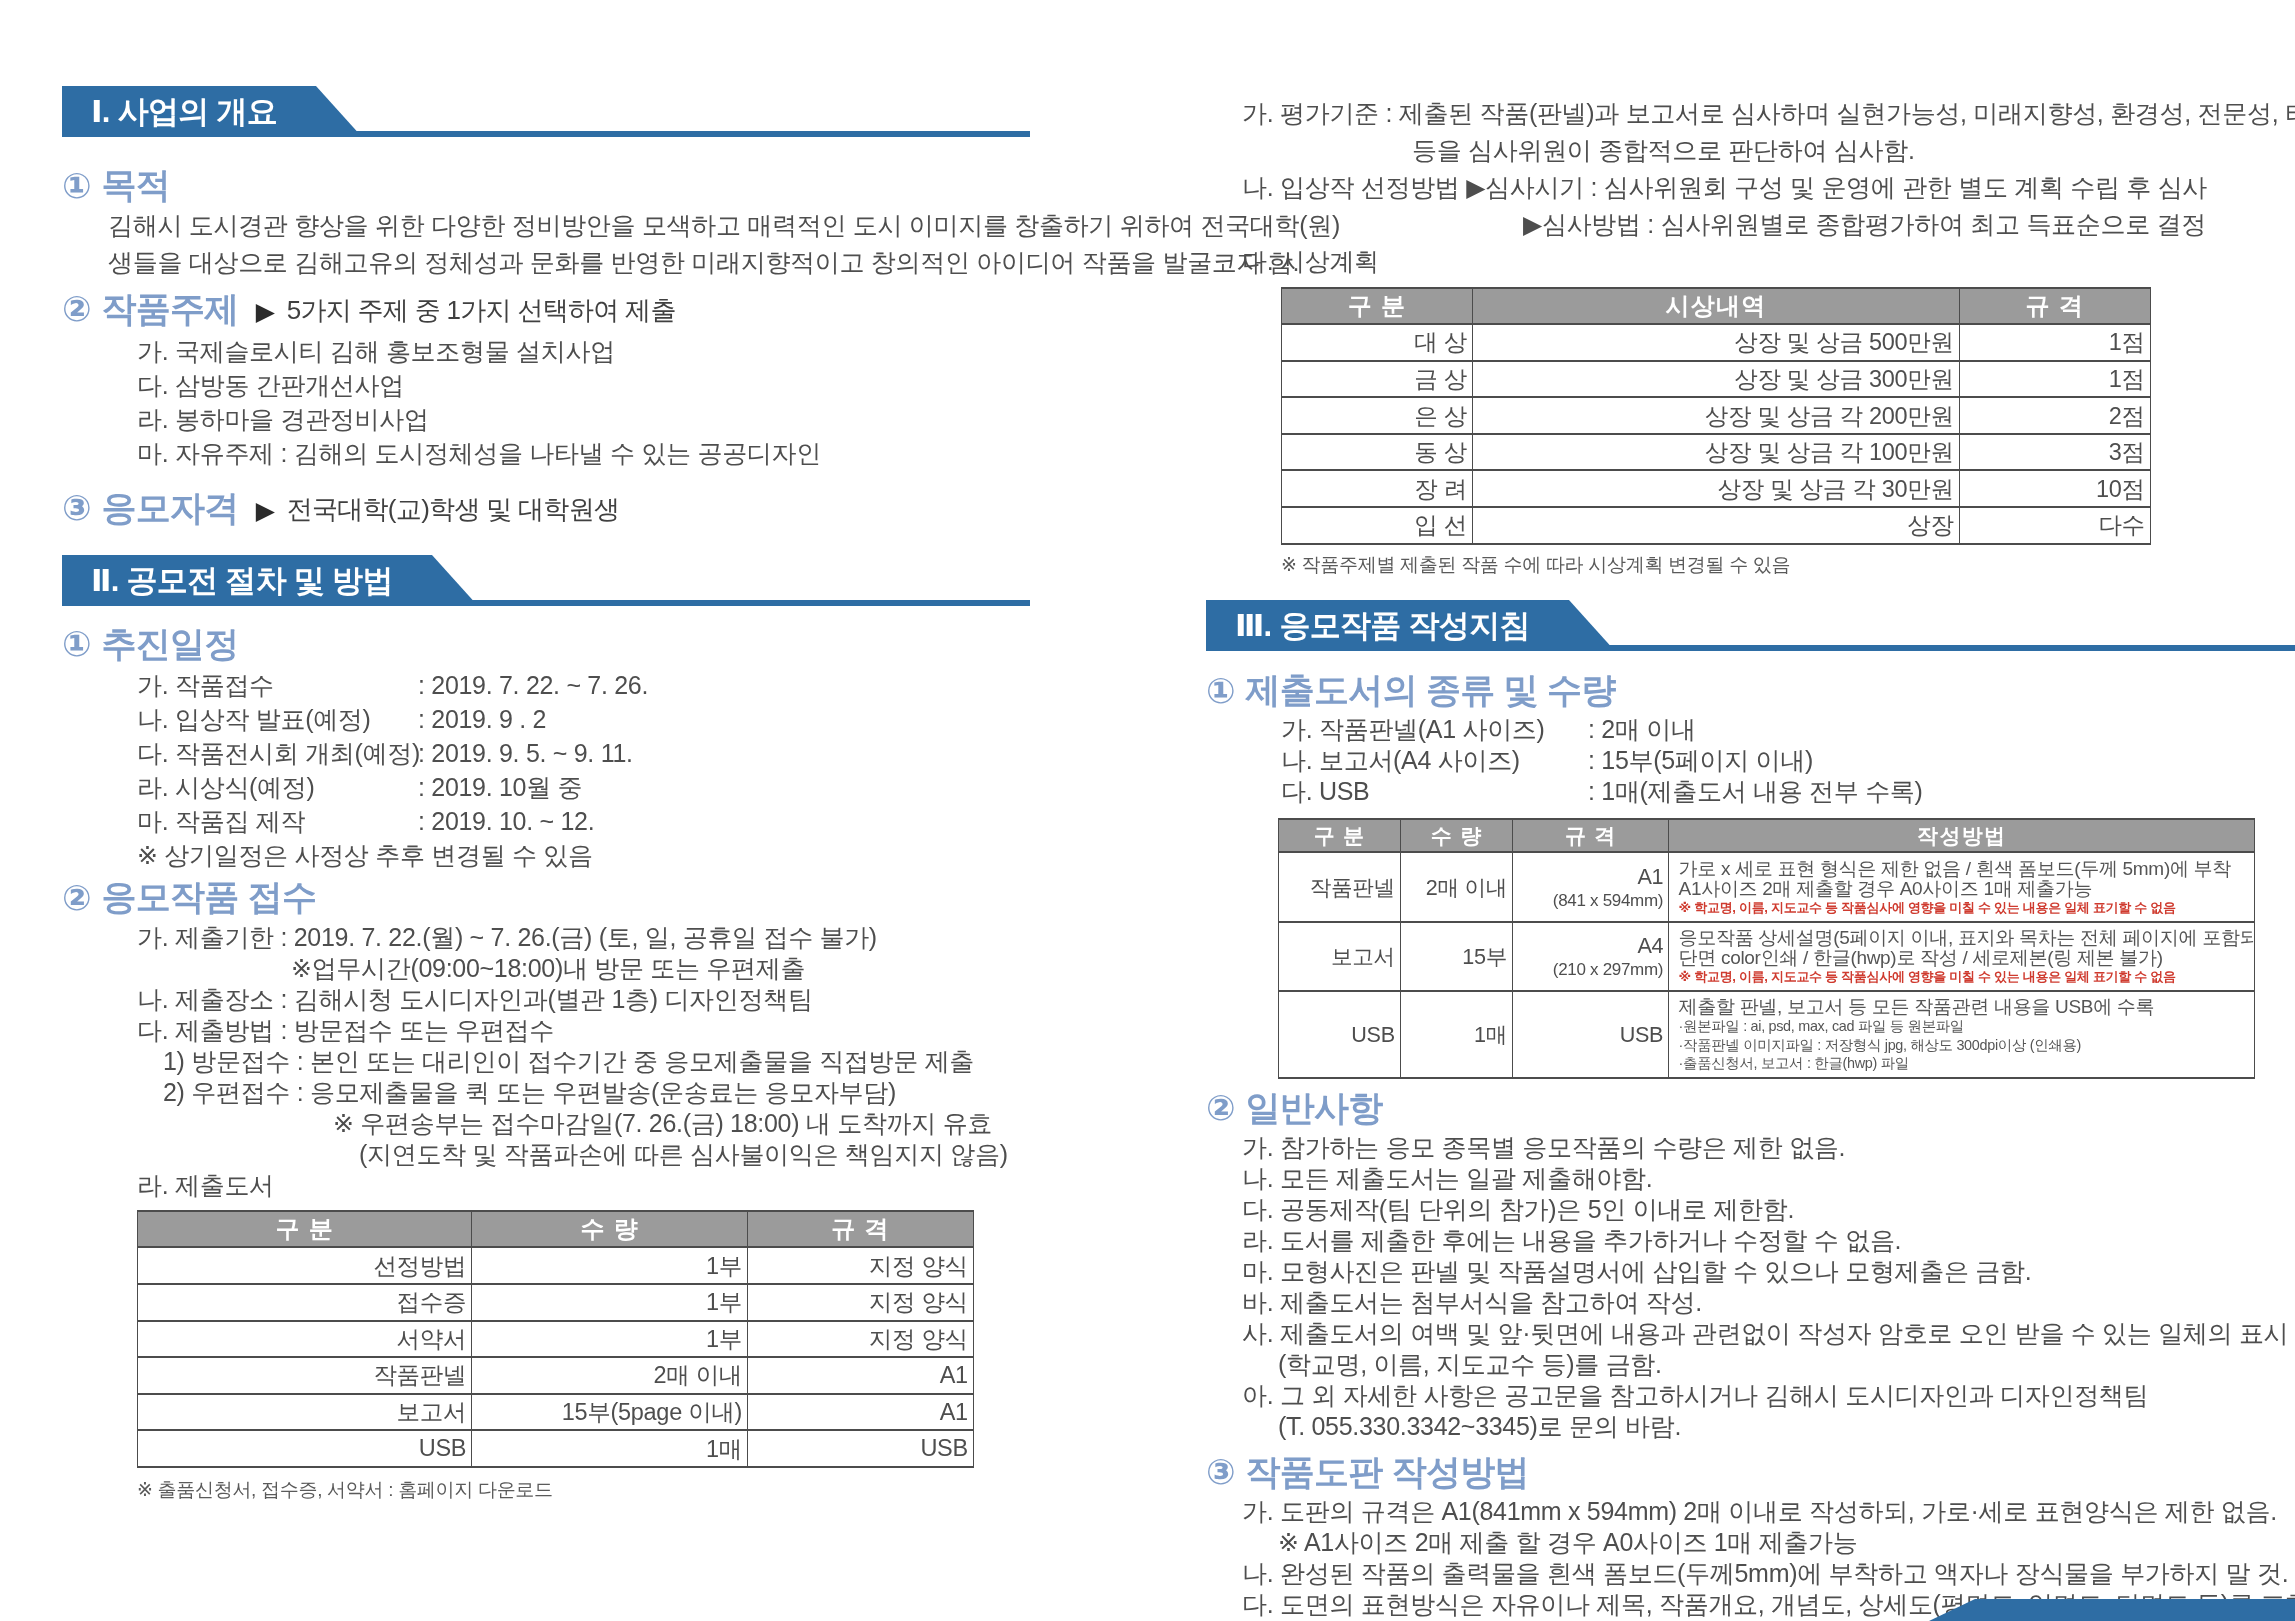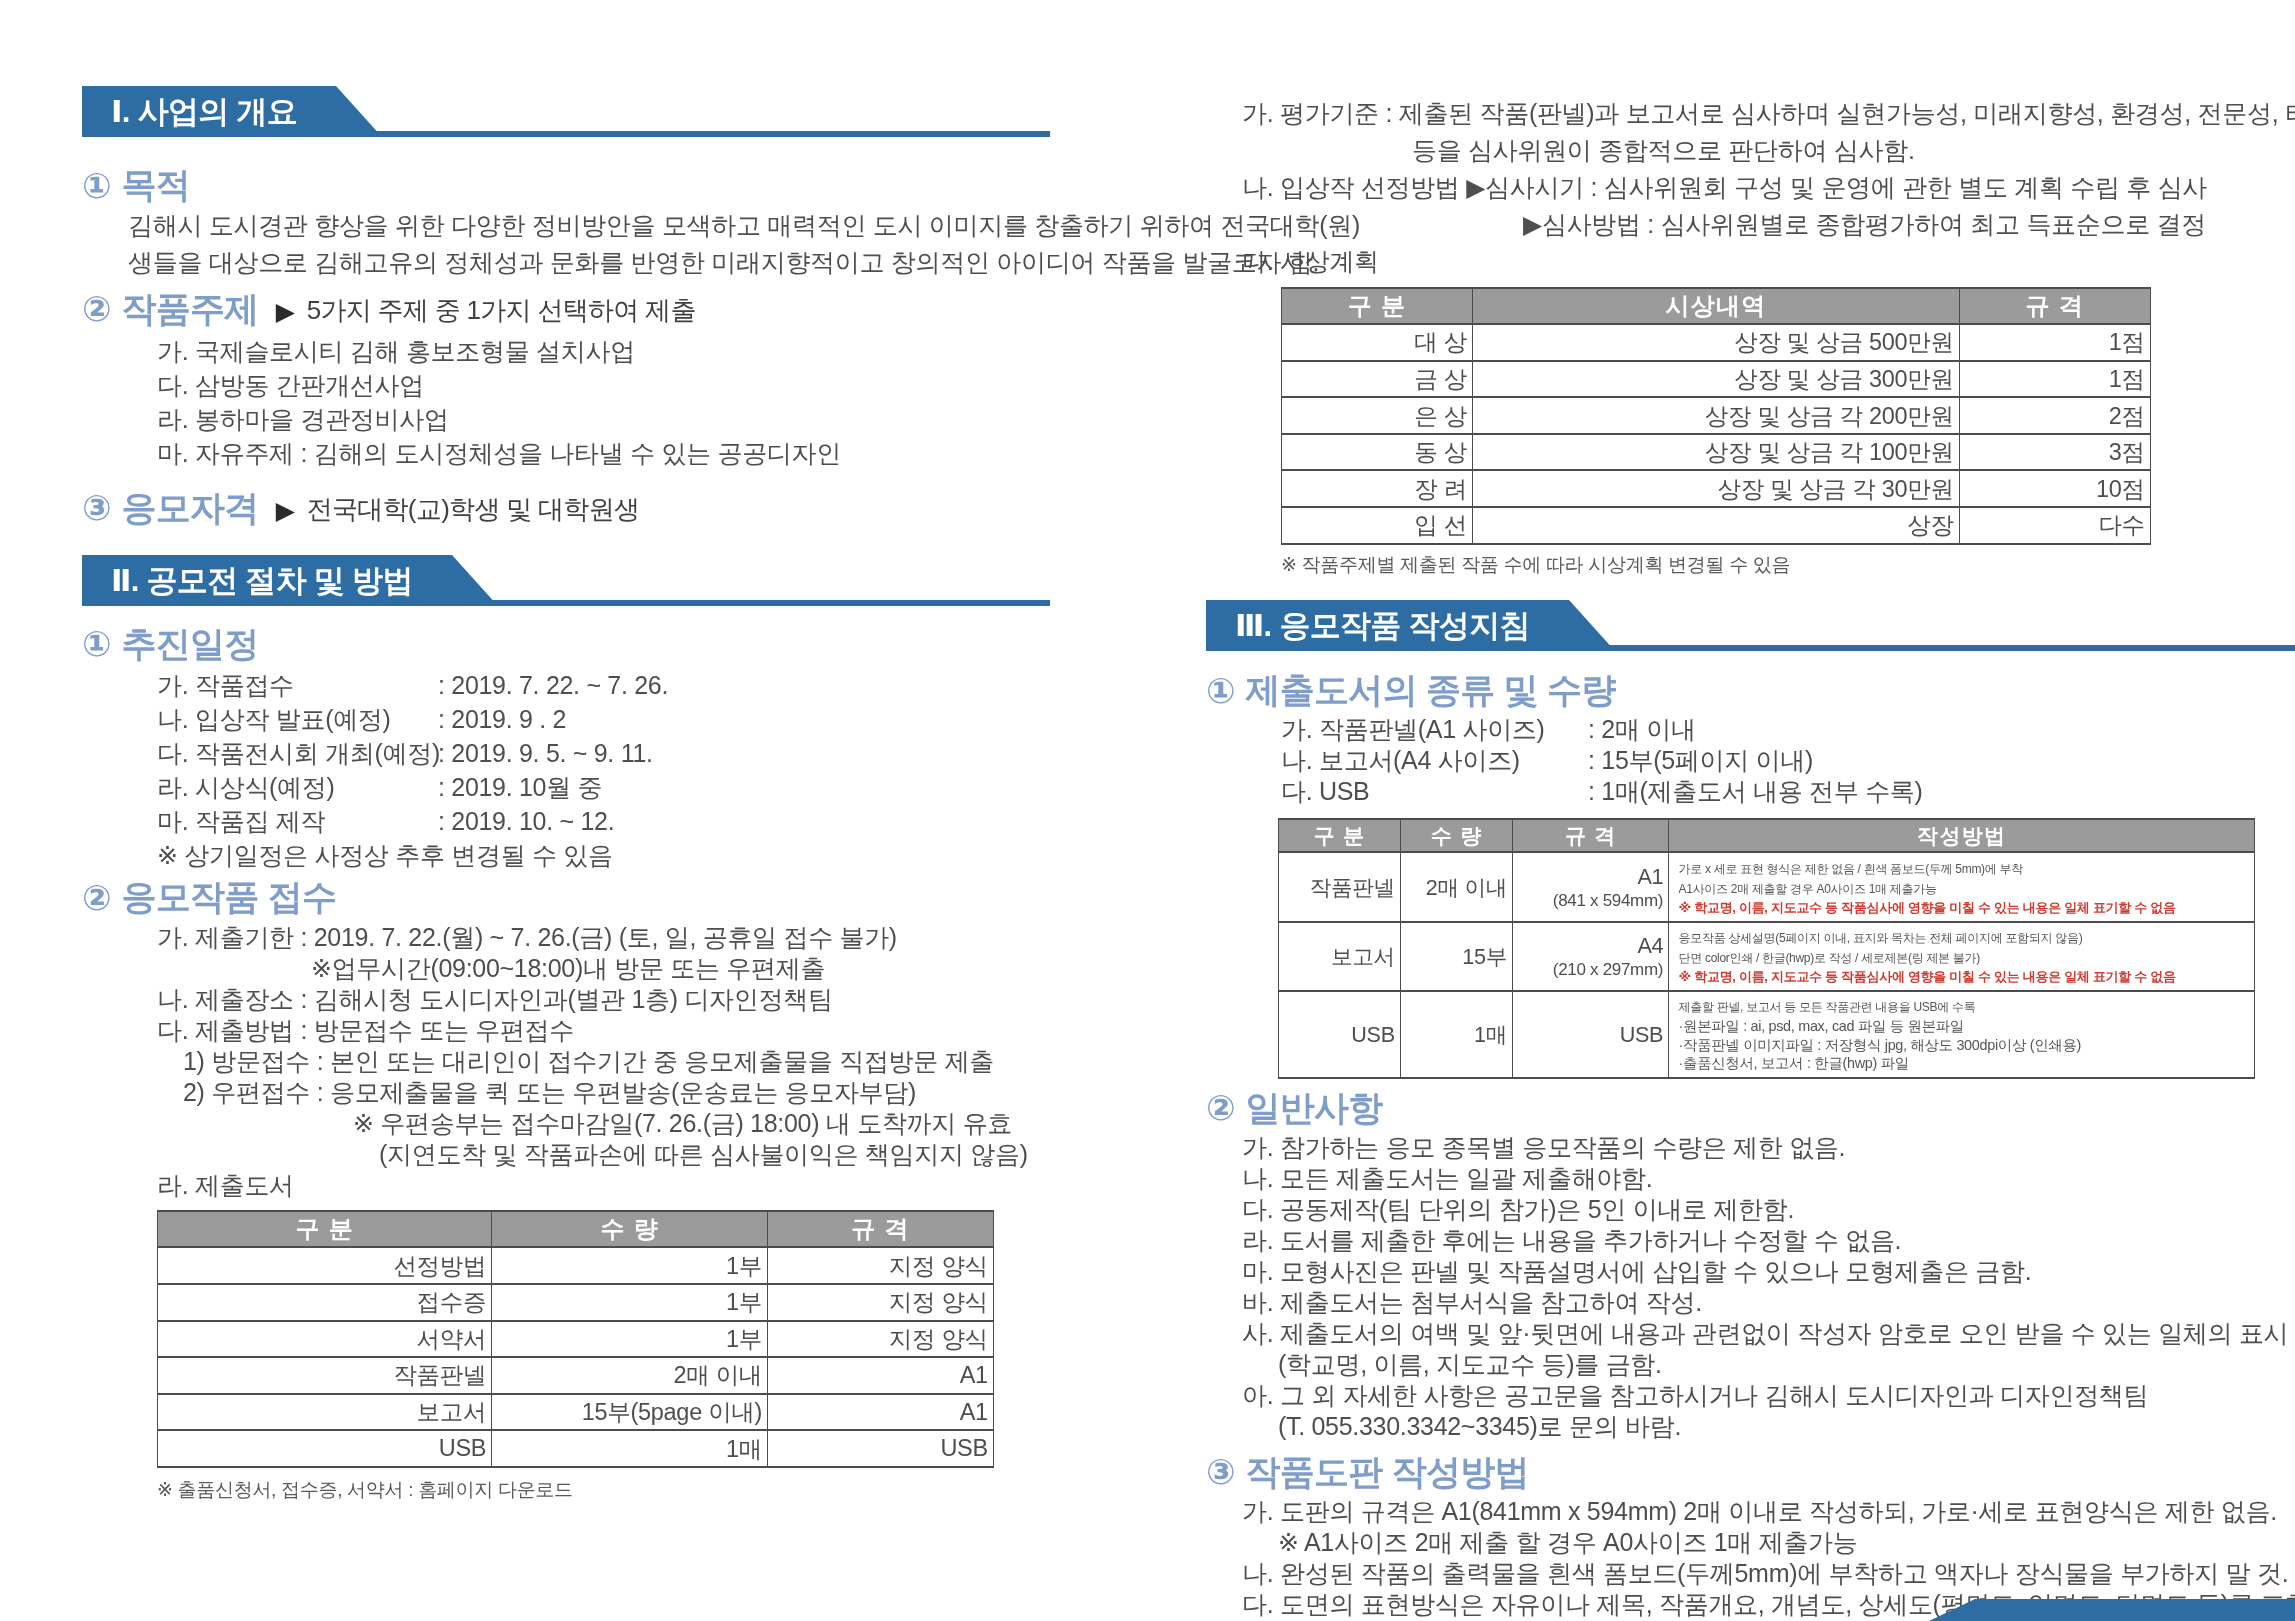--- a/index.html
+++ b/index.html
@@ -2,21 +2,21 @@
 <html style="font-size:10.5px"><head>
 <meta charset="utf-8">
 <style>
   html,body{margin:0;padding:0;}
   body{
     width:2295px;height:1621px;position:relative;background:#ffffff;
     font-family:"Liberation Sans","DejaVu Sans",sans-serif;color:#4e4e4e;
     overflow:hidden;
   }
   .col{position:absolute;}
-  #col-left{left:62px;top:86px;width:968px;margin-left:20px;}
+  #col-left{left:62px;top:86px;width:968px;}
   #col-right{left:1206px;top:95px;width:1089px;}
 
   
   .banner{position:relative;height:51px;}
   .banner-rule{position:absolute;left:0;right:0;bottom:0;height:6.5px;background:#2e6da4;}
   .banner-ribbon{
     position:absolute;top:0;left:0;height:51px;background:#2e6da4;color:#fff;
     font-size:31px;font-weight:700;line-height:51px;padding:0 39px 0 29px;white-space:nowrap;
     letter-spacing:-0.7px;
   }
@@ -68,21 +68,21 @@
   }
   .tbl-docs{width:837px;margin:9.2px 0 9.2px 75px;}
   .tbl-prize{width:870px;margin:6.5px 0 7.8px 75px;}
   .tbl-detail{width:977px;margin:10.5px 0 7.8px 72px;}
   .tbl-detail th{font-size:21px;height:29px;}
   .tbl-detail td{height:auto;}
   .tbl-detail td.cat,.tbl-detail td.qty{font-size:21.6px;}
   .spec-main{display:block;font-size:21.6px;line-height:26px;}
   .spec-sub{display:block;font-size:17px;line-height:21px;}
   .mcell{text-align:left !important;padding:5.2px 9.2px !important;}
-  .m-line{font-size:12px;line-height:20px;color:#555;letter-spacing:-0.3px;white-space:nowrap;}
+  .m-line{font-size:19px;line-height:20px;color:#555;letter-spacing:-0.3px;white-space:nowrap;}
   .m-red{font-size:13px;line-height:17px;color:#cf3a2e;font-weight:700;letter-spacing:-0.3px;white-space:nowrap;}
   .m-bul{font-size:14.4px;line-height:18.3px;color:#555;letter-spacing:-0.3px;white-space:nowrap;} .mt4{margin-top:2.6px;} .mt6{margin-top:3.9px;} .mt8{margin-top:5.2px;} .mt12{margin-top:7.8px;} .mt14{margin-top:9.2px;}
   .mt26{margin-top:17px;} .mt28{margin-top:18.3px;} .mt34{margin-top:22px;}
   .mt40{margin-top:26px;} .mt42{margin-top:27.5px;}
 
   #footer-wedge{
     position:absolute;right:0;bottom:0;width:366px;height:22px;background:#2e6da4;
     clip-path:polygon(46px 0,100% 0,100% 100%,0 100%);
   }
 </style>

